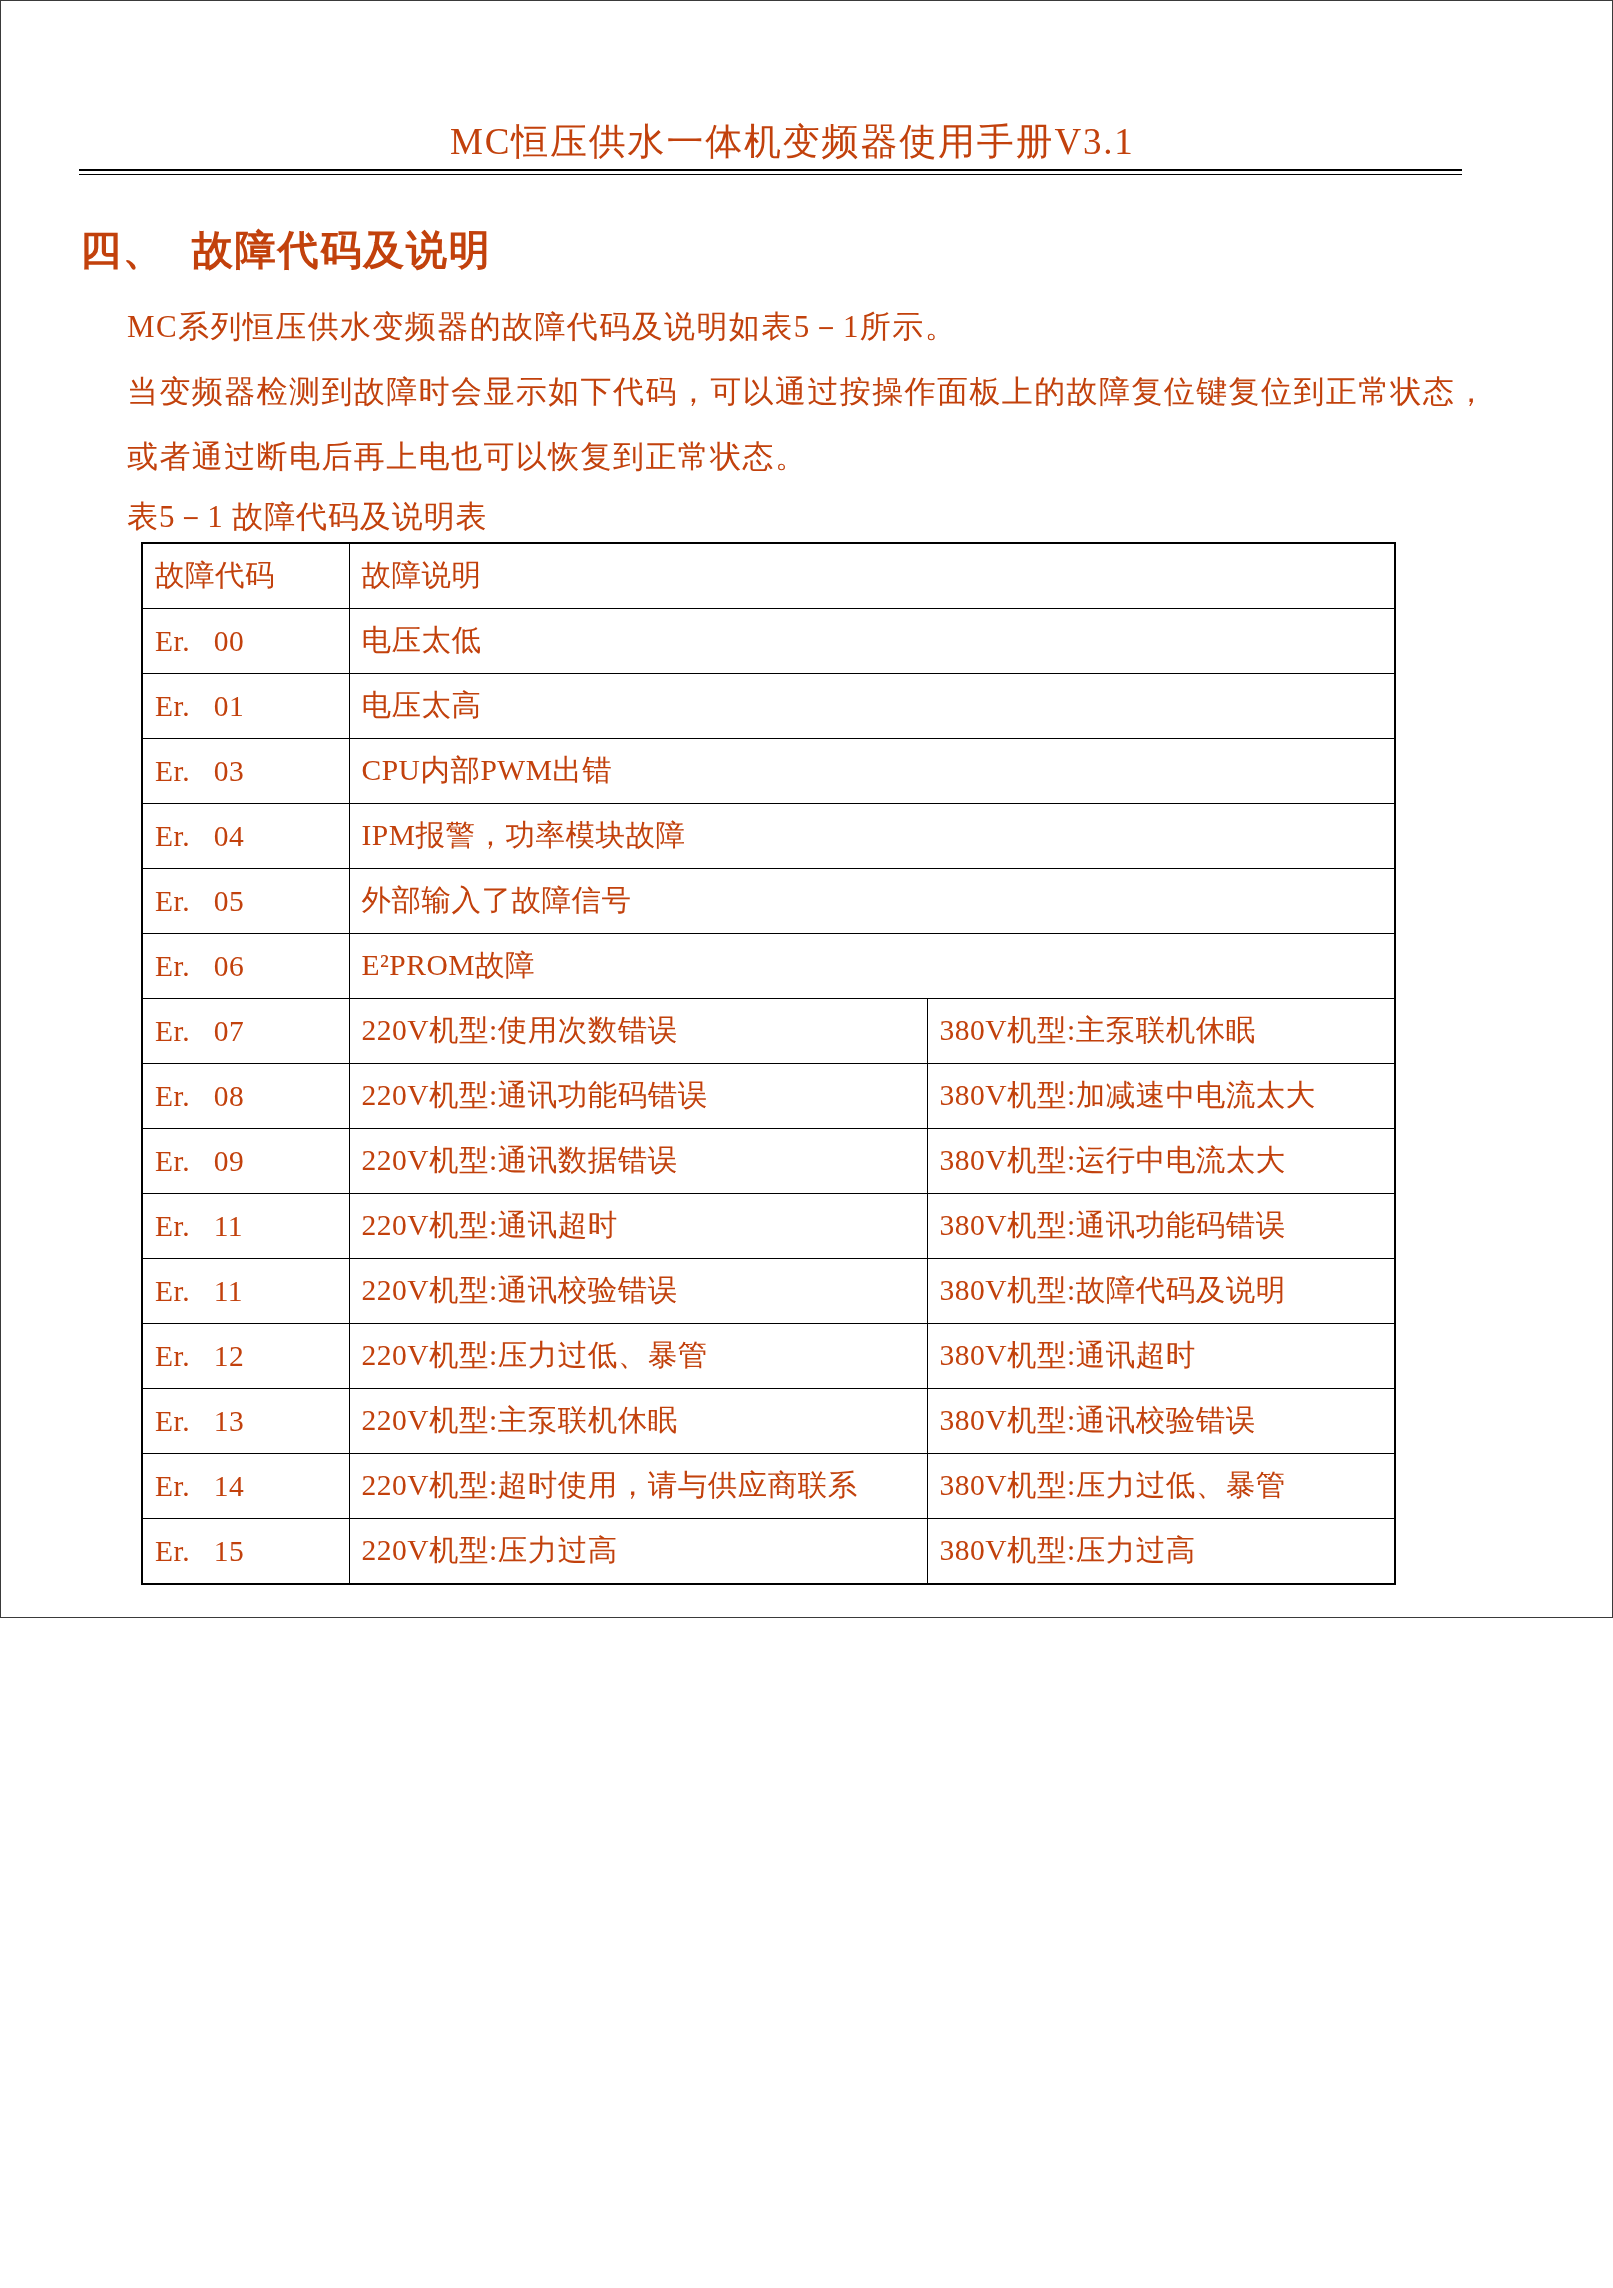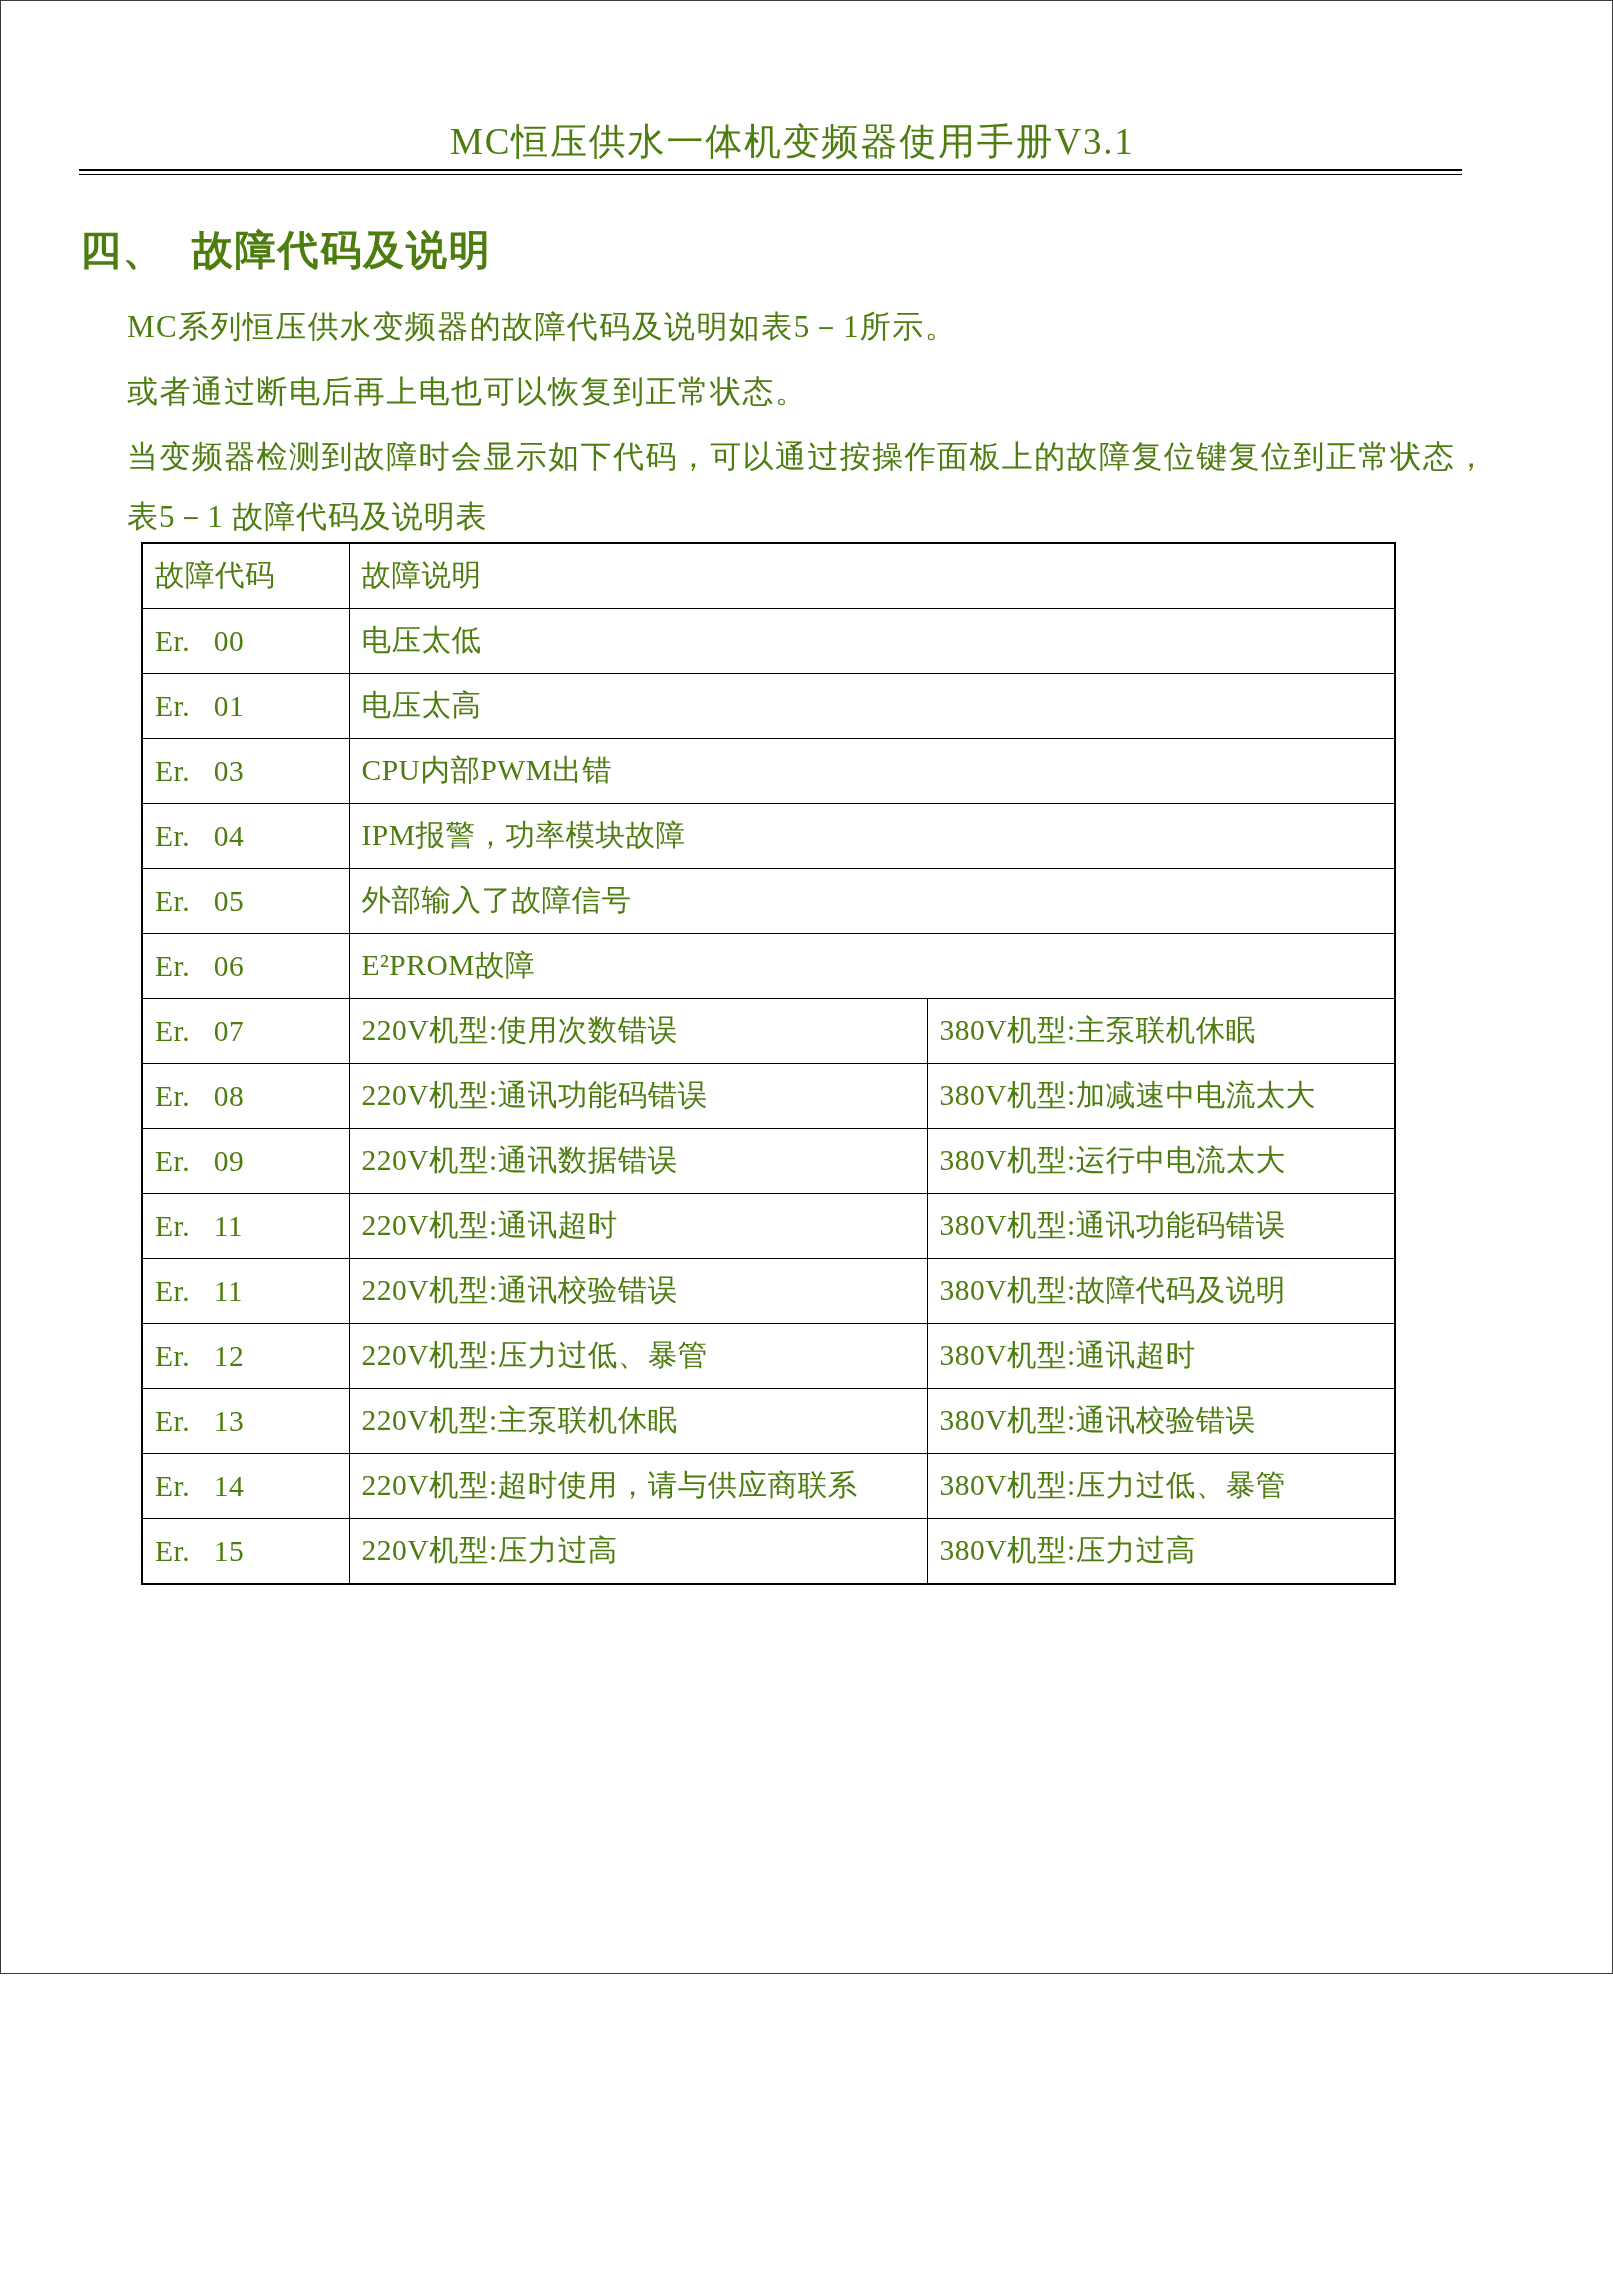--- a/index.html
+++ b/index.html
@@ -1,24 +1,24 @@
 <!DOCTYPE html>
 <html style="font-size:14.8px"><head>
 <meta charset="utf-8">
 <style>
   html, body { margin: 0; padding: 0; background: #ffffff; }
   .page {
     position: relative;
     width: 1613px;
-    height: 1974px;
+    height: 1618px;
     background: #ffffff;
     border: 1.8px solid #3a3a3a;
     box-sizing: border-box;
     font-family: "Liberation Serif", "DejaVu Serif", serif;
-    color: #4d7c0f;
+    color: #c2410c;
     overflow: hidden;
   }
   .header-title {
     position: absolute;
     left: 449px; top: 116px;
     font-size: 37px;
     letter-spacing: 1.8px;
     white-space: pre;
   }
   .header-rule {
@@ -105,22 +105,22 @@
 
 <div class="page">
 
   <div class="header-title">MC恒压供水一体机变频器使用手册V3.1</div>
   <div class="header-rule"></div>
 
   <div class="section-title">四、  故障代码及说明</div>
 
   <div class="body-text">
     <div class="body-line">MC系列恒压供水变频器的故障代码及说明如表5－1所示。</div>
+    <div class="body-line">当变频器检测到故障时会显示如下代码，可以通过按操作面板上的故障复位键复位到正常状态，</div>
     <div class="body-line">或者通过断电后再上电也可以恢复到正常状态。</div>
-    <div class="body-line">当变频器检测到故障时会显示如下代码，可以通过按操作面板上的故障复位键复位到正常状态，</div>
   </div>
 
   <div class="table-caption">表5－1 故障代码及说明表</div>
 
   <table class="fault-table">
     <colgroup>
       <col style="width:207px">
       <col style="width:578px">
       <col style="width:468px">
     </colgroup>

